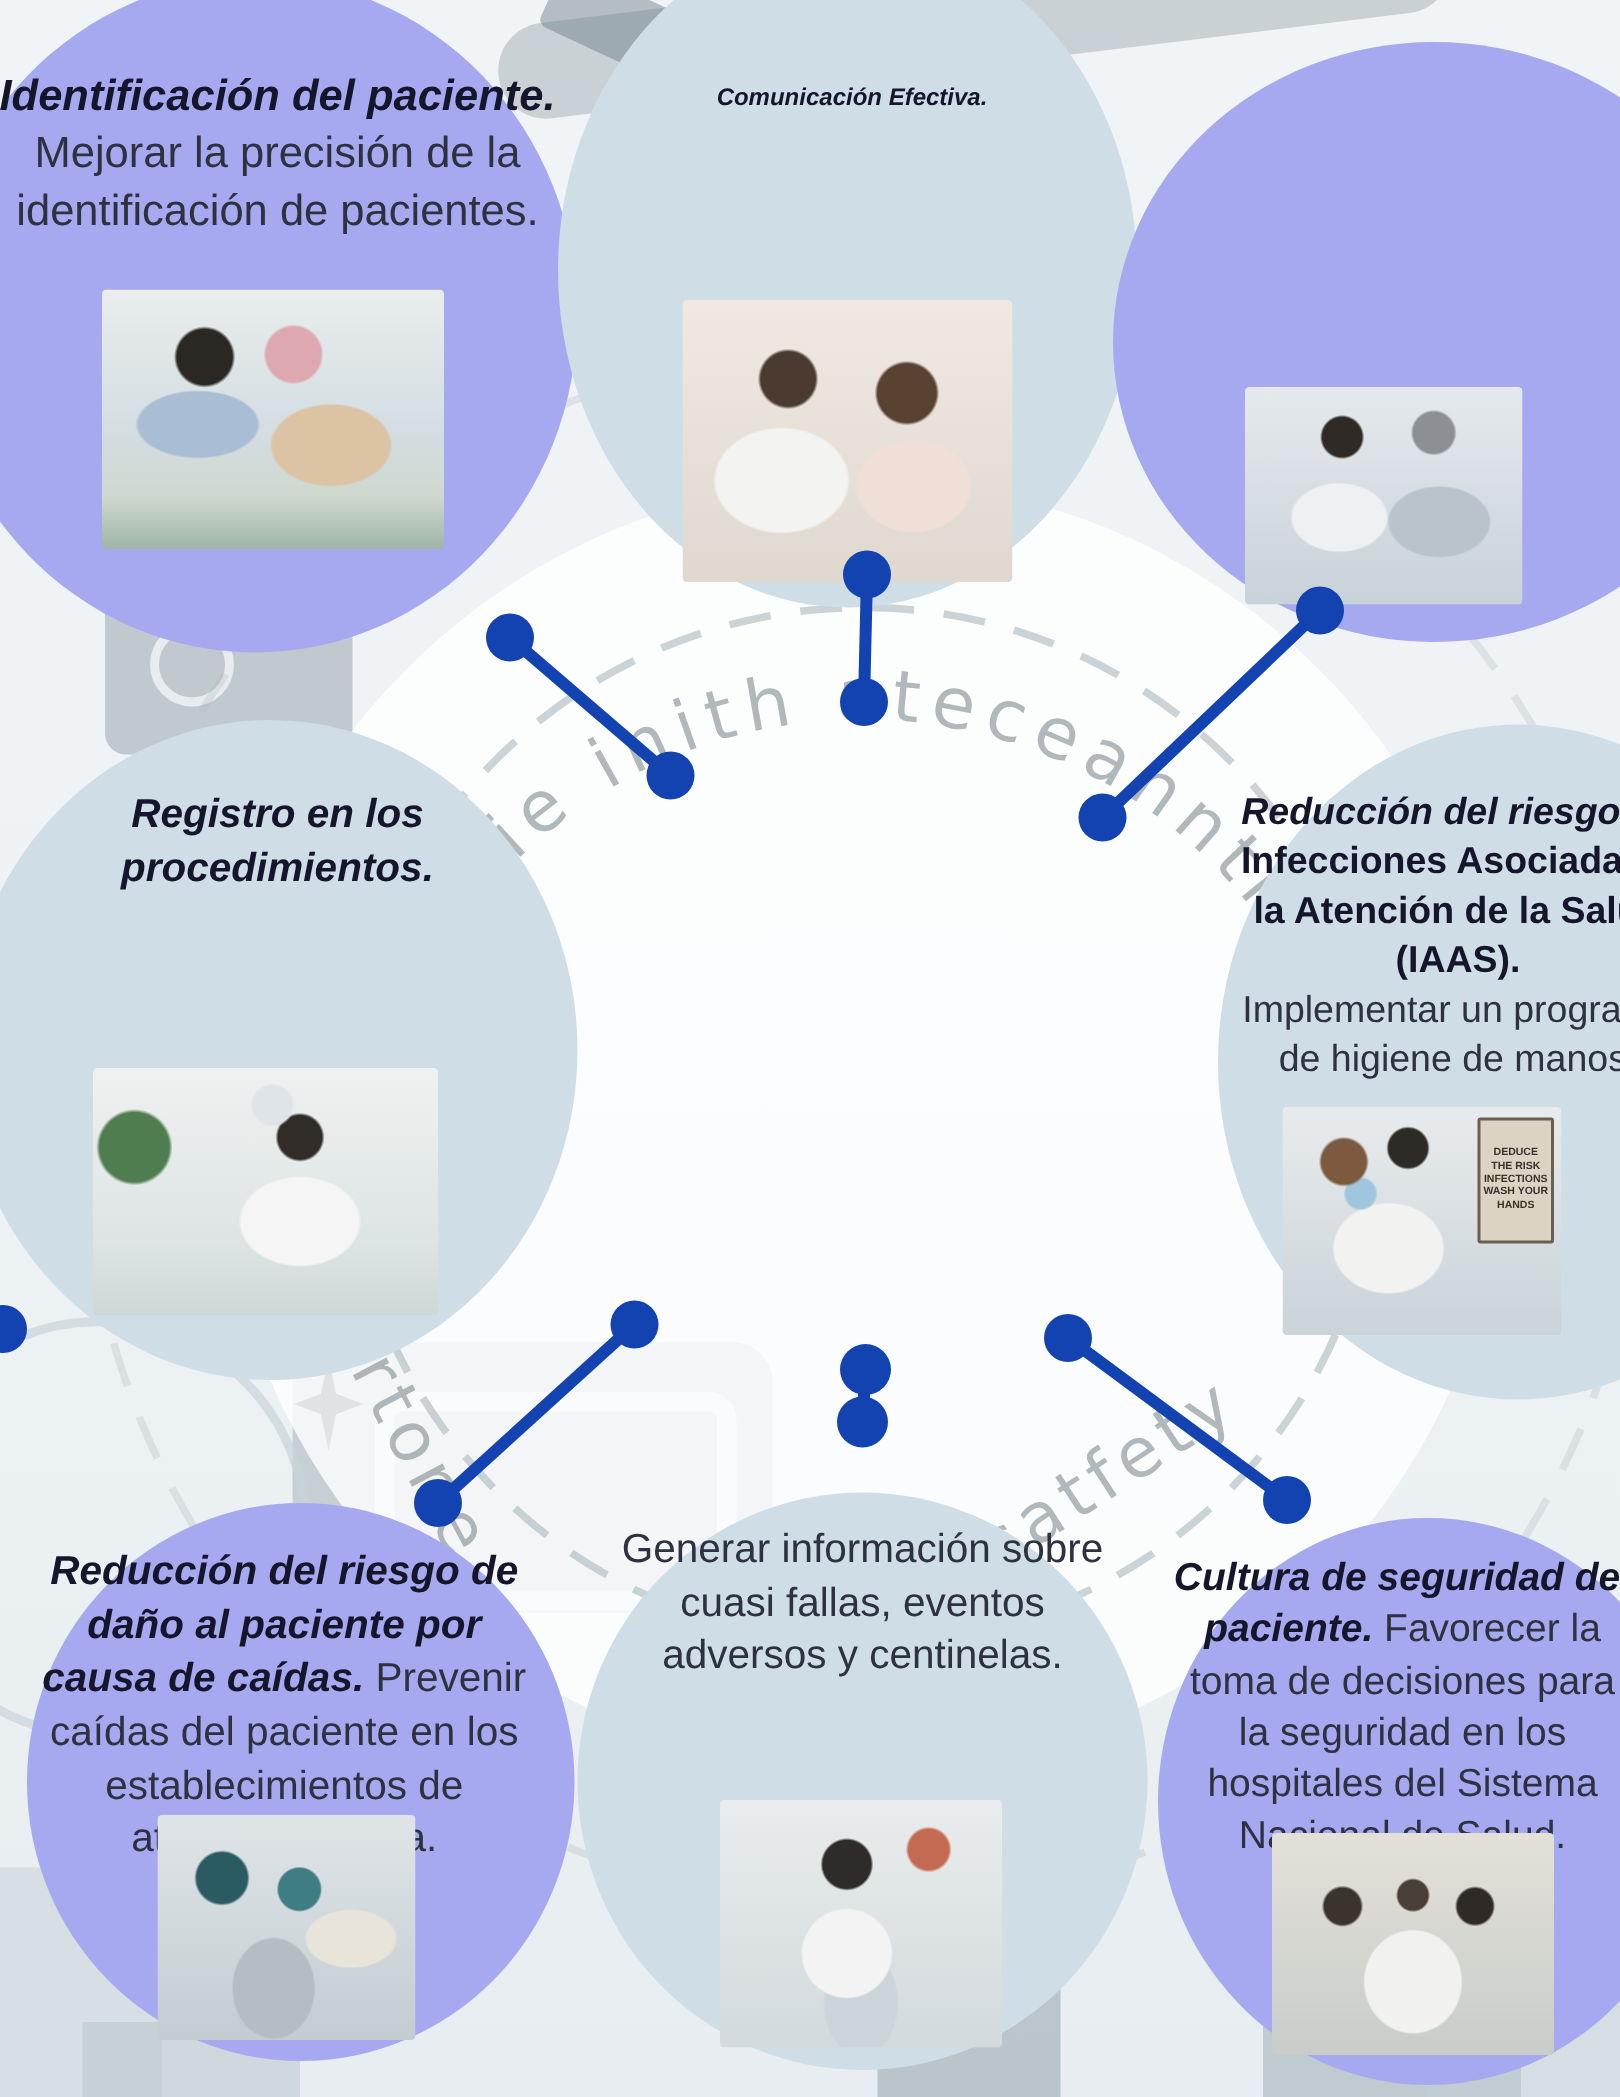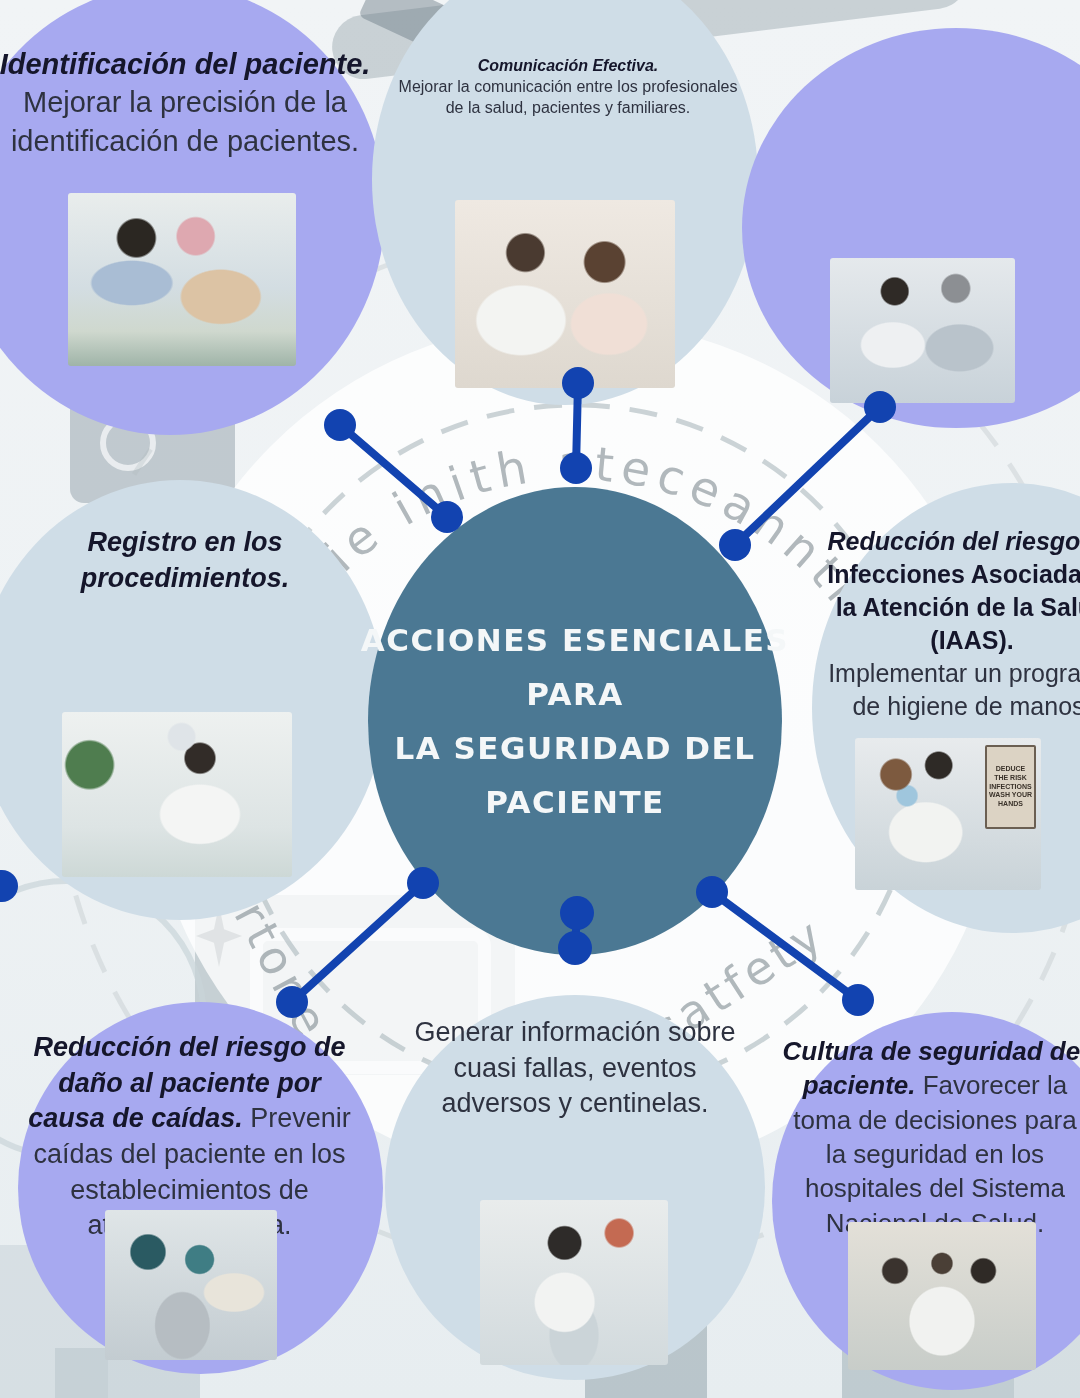--- a/index.html
+++ b/index.html
@@ -121,35 +121,28 @@
 
   <div class="bubble purple" style="left:-45px;top:-15px;width:430px;height:450px;"></div>
   <div class="bubble blue" style="left:372px;top:-45px;width:386px;height:450px;"></div>
   <div class="bubble purple" style="left:742px;top:28px;width:428px;height:400px;"></div>
   <div class="bubble blue" style="left:-25px;top:480px;width:410px;height:440px;"></div>
   <div class="bubble blue" style="left:812px;top:483px;width:400px;height:450px;"></div>
   <div class="bubble purple" style="left:18px;top:1002px;width:365px;height:372px;"></div>
   <div class="bubble blue" style="left:385px;top:995px;width:380px;height:385px;"></div>
   <div class="bubble purple" style="left:772px;top:1012px;width:360px;height:378px;"></div>
 
-  <div class="center-circle" style="left:368px;top:487px;width:414px;height:468px;">
-    <div class="cline">ACCIONES ESENCIALES</div>
-    <div class="cline">PARA</div>
-    <div class="cline">LA SEGURIDAD DEL</div>
-    <div class="cline">PACIENTE</div>
-  </div>
 
   <div class="btext" style="left:-5px;top:45px;width:380px;font-size:29px;">
     <div class="t">Identificación del paciente.</div>
     <div class="b">Mejorar la precisión de la identificación de pacientes.</div>
   </div>
 
   <div class="btext" style="left:398px;top:55px;width:340px;font-size:16px;">
     <div class="t">Comunicación Efectiva.</div>
-    <div class="b">Mejorar la comunicación entre los profesionales de la salud, pacientes y familiares.</div>
   </div>
 
 
   <div class="btext" style="left:5px;top:525px;width:360px;font-size:27px;">
     <div class="t">Registro en los procedimientos.</div>
   </div>
 
   <div class="btext" style="left:822px;top:525px;width:300px;font-size:25px;">
     <div class="t"><span>Reducción del riesgo de</span> <span class="strong">Infecciones Asociadas a la Atención de la Salud (IAAS).</span></div>
     <div class="b">Implementar un programa de higiene de manos.</div>

